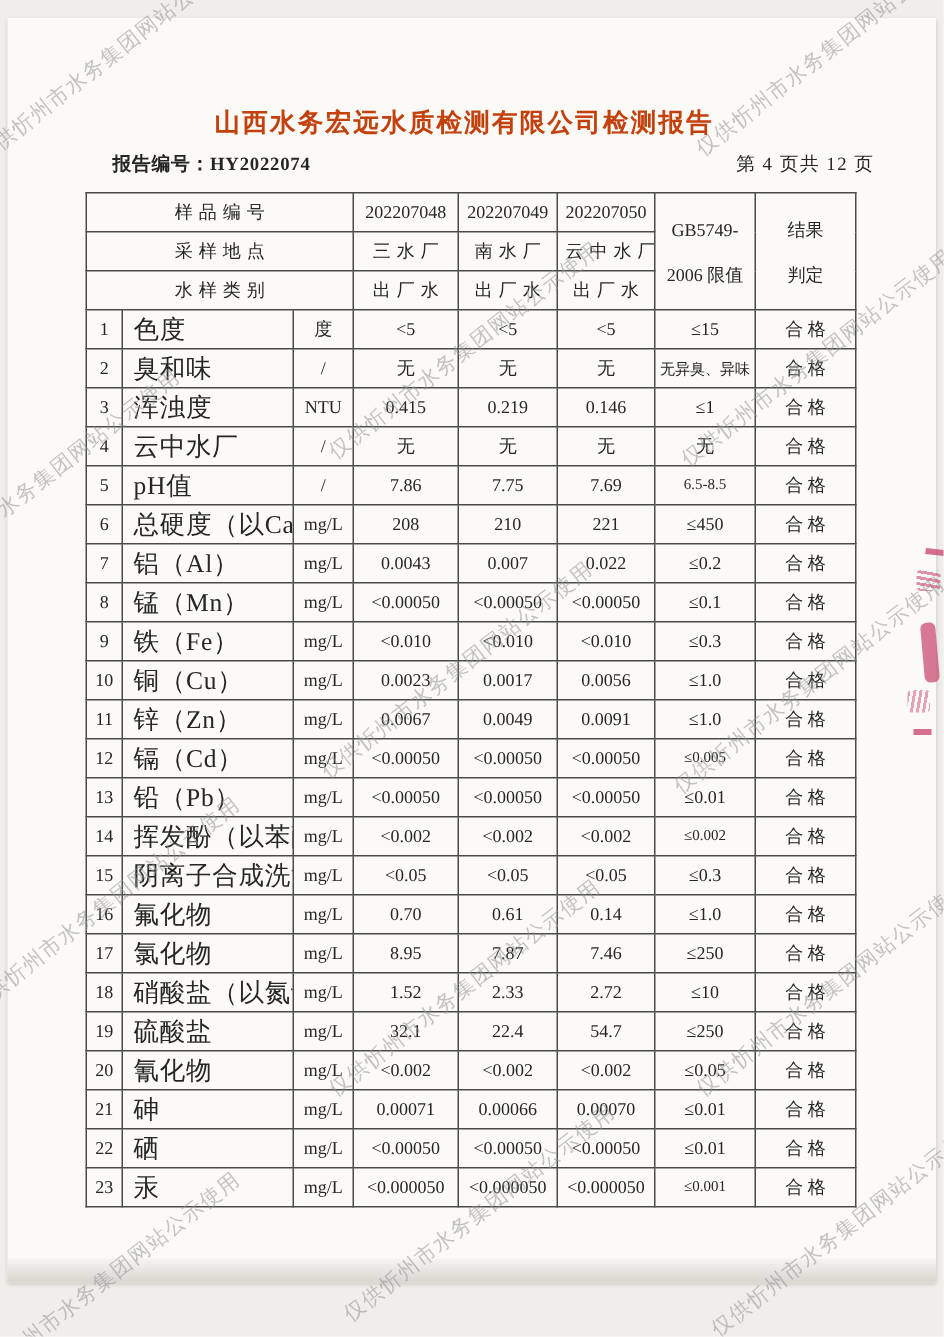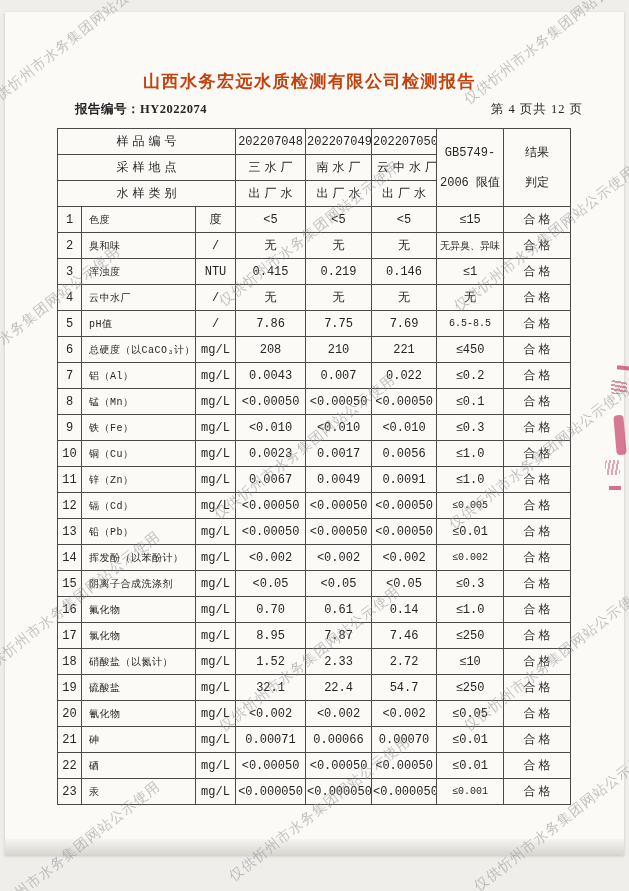--- a/index.html
+++ b/index.html
@@ -26,30 +26,30 @@
   .report-no {
     position:absolute; left:57px; top:101px; font-size:12.5px;
     font-weight:600; letter-spacing:.5px;margin-left:18px;
   }
   .page-indicator {
     position:absolute; right:46px; top:101px; font-size:12.5px;
     letter-spacing:1px;
   }
   table.results {
     position:absolute; left:57px; top:128px; width:513px;
-    border-collapse:collapse; table-layout:fixed;font-family:Liberation Mono, monospace;
+    border-collapse:collapse; table-layout:fixed;
   }
   table.results td {
     border:1px solid #4a4a4a; text-align:center; vertical-align:middle;
     font-size:12px; height:25px; padding:0 1px; overflow:hidden;
     white-space:nowrap;
   }
   table.results td.cjk-spaced { letter-spacing:4px; text-indent:4px; }
   table.results td.name {
-    text-align:left; padding-left:7px; font-size:10px; letter-spacing:.5px;
+    text-align:left; padding-left:7px; font-size:17px; letter-spacing:.5px;
   }
   table.results td.result-cell { letter-spacing:3px; text-indent:3px; }
   table.results td.limit-small { font-size:10px;margin-left:40px; }
   table.results td.span-head { line-height:30px; font-size:12px; }
   .wm {
     position:absolute; width:232px; text-align:center; white-space:nowrap;
     transform:rotate(-38deg); font-size:14px; letter-spacing:1px;
     color:rgba(148,148,148,.55); z-index:6; pointer-events:none;
     font-family:"Liberation Sans","DejaVu Sans",sans-serif;
   }

